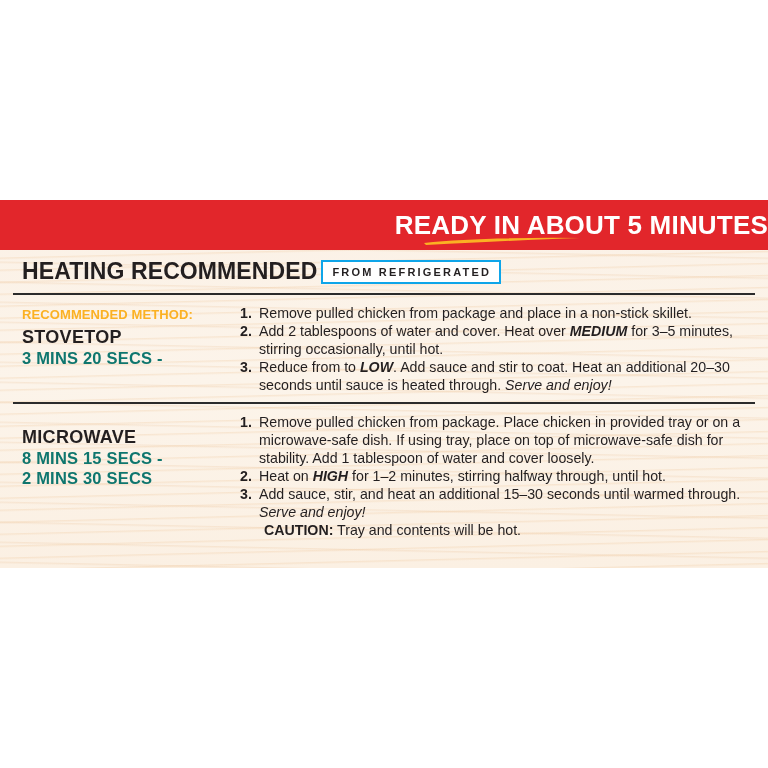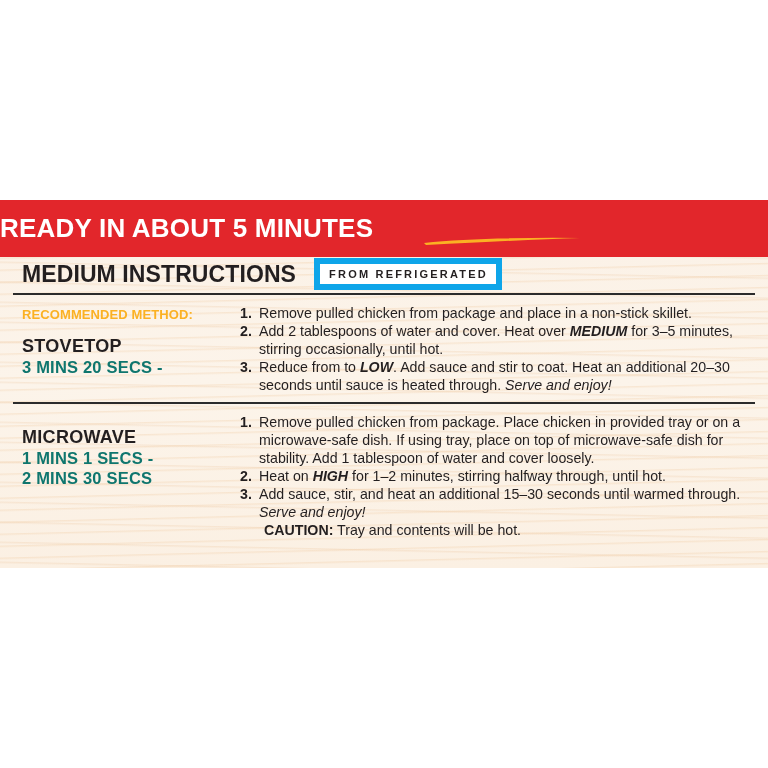--- a/index.html
+++ b/index.html
@@ -8,49 +8,49 @@
     font-family: "Liberation Sans", sans-serif; color: #231f20;
   }
   .panel {
     position: absolute; left: 0; top: 200px; width: 768px; height: 368px;
     background:
       repeating-linear-gradient(178.6deg, rgba(240,200,160,0.00) 0px, rgba(240,200,160,0.00) 9px, rgba(238,196,150,0.28) 10px, rgba(240,200,160,0.00) 12px),
       repeating-linear-gradient(181.2deg, rgba(240,200,160,0.00) 0px, rgba(240,200,160,0.00) 17px, rgba(232,186,140,0.22) 18px, rgba(240,200,160,0.00) 20px),
       linear-gradient(180deg, #fbf1e6 0%, #fcf4ea 50%, #fbf0e3 100%);
   }
   .banner {
-    position: absolute; left: 0; top: 200px; width: 768px; height: 57px; background: #e2262b;
-    display: flex; align-items: center; justify-content: flex-start;
+    position: absolute; left: 0; top: 200px; width: 768px; height: 50px; background: #e2262b;
+    display: flex; align-items: center; justify-content: flex-end;
   }
   .banner-text {
     color: #ffffff; font-weight: bold; font-size: 26px; letter-spacing: 0.2px; position: relative;
     font-family: "Liberation Sans", sans-serif;
   }
   .swoosh {
     position: absolute; left: 422px; top: 234px; width: 160px; height: 12px;
   }
   .heading-row {
     position: absolute; left: 22px; top: 258px; display: flex; align-items: center;
   }
   .heading {
     font-weight: bold; font-size: 23px; color: #231f20; letter-spacing: 0.1px;
   }
   .badge {
-    margin-left: 18px; border: 6px solid #0ea5e9; background: #ffffff; padding: 2px 8px 2px 9px;
+    margin-left: 4px; border: 2px solid #0ea5e9; background: #ffffff; padding: 2px 8px 2px 9px;
     font-weight: bold; font-size: 11px; letter-spacing: 2.2px; color: #231f20; height: 16px; line-height: 16px;
   }
   .divider {
     position: absolute; left: 13px; width: 742px; height: 2px; background: #2b2b2b;
   }
   .left-col { position: absolute; left: 22px; }
   .rec-label {
     color: #fbb123; font-weight: bold; font-size: 13px; letter-spacing: 0.1px;
   }
   .method {
-    font-weight: bold; font-size: 18px; color: #231f20; letter-spacing: 0.3px; margin-top: 13px; line-height: 22px;
+    font-weight: bold; font-size: 18px; color: #231f20; letter-spacing: 0.3px; margin-top: 4px; line-height: 22px;
   }
   .time {
     color: #0f766e; font-weight: bold; font-size: 16.5px; line-height: 20px; letter-spacing: 0.2px;
   }
   .steps {
     position: absolute; left: 240px; width: 520px; font-size: 14.2px; line-height: 18px; color: #231f20;
   }
   .step { display: flex; }
   .step-num { width: 19px; font-weight: bold; flex: none; }
   .step-text { flex: 1; }
@@ -64,21 +64,21 @@
 <div class="panel"></div>
 
 <div class="banner">
   <span class="banner-text"><span>READY IN ABOUT </span><span>5 MINUTES</span></span>
 </div>
 <svg class="swoosh" viewBox="0 0 160 12">
   <path d="M2 9 Q 60 3 158 4 Q 100 6 4 11 Z" fill="#fbb123"></path>
 </svg>
 
 <div class="heading-row">
-  <span class="heading">MEDIUM INSTRUCTIONS</span>
+  <span class="heading">HEATING RECOMMENDED</span>
   <span class="badge">FROM REFRIGERATED</span>
 </div>
 
 <div class="divider" style="top:293px;"></div>
 
 <div class="left-col" style="top:307px;">
   <div class="rec-label">RECOMMENDED METHOD:</div>
   <div class="method">STOVETOP</div>
   <div class="time">3 MINS 20 SECS -</div>
 </div>
@@ -95,21 +95,21 @@
   <div class="step">
     <span class="step-num">3.</span>
     <span class="step-text"><span>Reduce from to </span><span class="em-b">LOW</span><span>. Add sauce and stir to coat. Heat an additional 20–30 seconds until sauce is heated through. </span><span class="em-i">Serve and enjoy!</span></span>
   </div>
 </div>
 
 <div class="divider" style="top:402px;"></div>
 
 <div class="left-col" style="top:414px;">
   <div class="method" style="margin-top:12px;">MICROWAVE</div>
-  <div class="time">1 MINS 1 SECS -</div>
+  <div class="time">8 MINS 15 SECS -</div>
   <div class="time">2 MINS 30 SECS</div>
 </div>
 
 <div class="steps" style="top:413px;">
   <div class="step">
     <span class="step-num">1.</span>
     <span class="step-text">Remove pulled chicken from package. Place chicken in provided tray or on a microwave-safe dish. If using tray, place on top of microwave-safe dish for stability. Add 1 tablespoon of water and cover loosely.</span>
   </div>
   <div class="step">
     <span class="step-num">2.</span>

